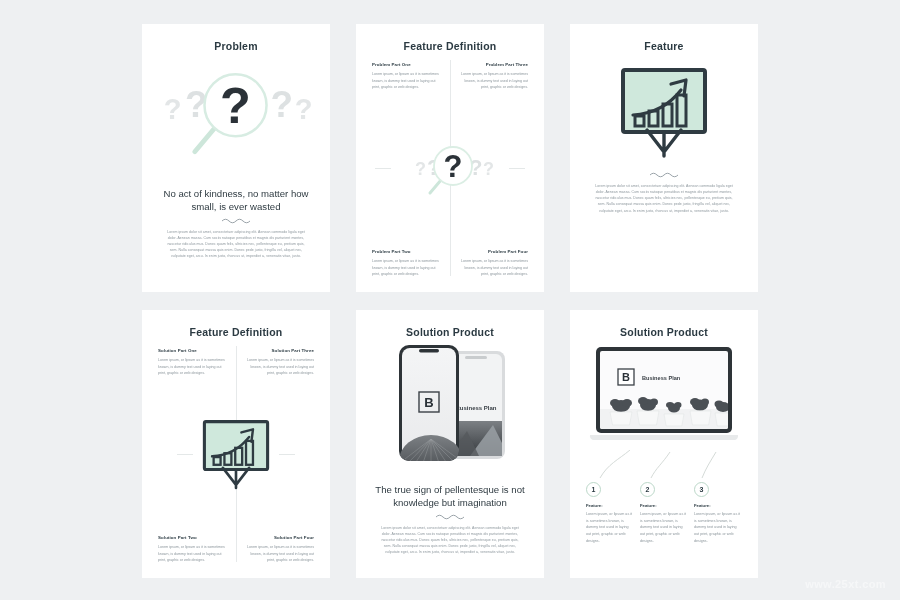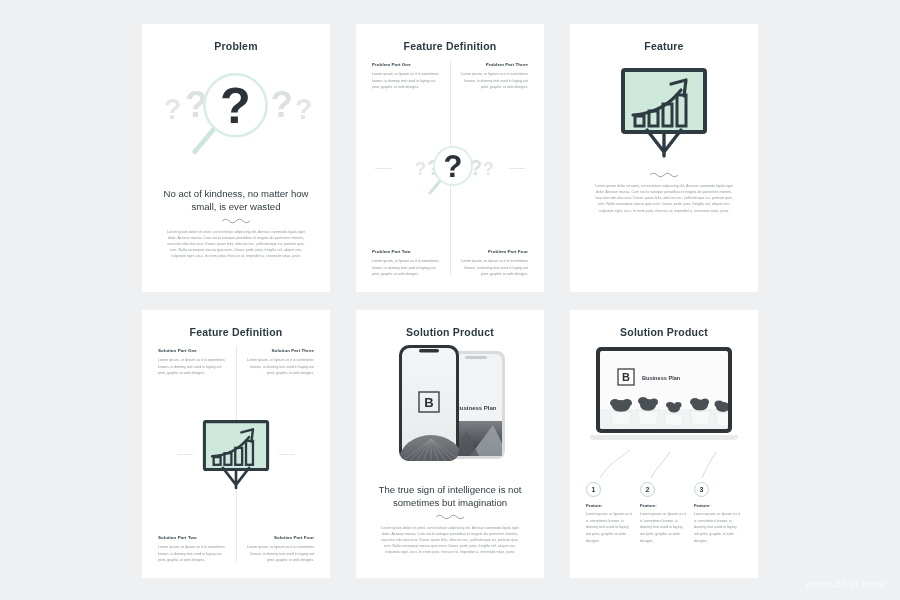--- a/index.html
+++ b/index.html
@@ -266,21 +266,21 @@
             <line x1="71" y1="119" x2="56" y2="96"></line>
               <line x1="77" y1="117" x2="56" y2="96"></line>
             <line x1="82" y1="115" x2="56" y2="96"></line>
           </g>
         </g>
         <rect x="44" y="6" width="20" height="3.4" rx="1.7" fill="#2e3438"></rect>
         <rect x="44" y="49" width="20" height="20" fill="none" stroke="#3b4147" stroke-width="1.4"></rect>
         <text x="54" y="64" text-anchor="middle" font-family="Liberation Sans, sans-serif" font-size="13" font-weight="bold" fill="#2b3238">B</text>
       </svg>
     </div>
-    <div class="headline">The true sign of intelligence is not sometimes but imagination</div>
+    <div class="headline">The true sign of pellentesque is not knowledge but imagination</div>
     <svg class="squiggle" width="30" height="7" viewBox="0 0 30 7">
       <path d="M1 4 q3.5 -3.5 7 0 q3.5 3.5 7 0 q3.5 -3.5 7 0 q3.5 3.5 7 0" fill="none" stroke="#9aa3a9" stroke-width="1"></path>
     </svg>
     <div class="body-text">Lorem ipsum dolor sit amet, consectetuer adipiscing elit. Aenean commodo ligula eget dolor. Aenean massa. Cum sociis natoque penatibus et magnis dis parturient montes, nascetur ridiculus mus. Donec quam felis, ultricies nec, pellentesque eu, pretium quis, sem. Nulla consequat massa quis enim. Donec pede justo, fringilla vel, aliquet nec, vulputate eget, arcu. In enim justo, rhoncus ut, imperdiet a, venenatis vitae, justo.</div>
   </div>
 
   <div class="card">
     <div class="card-title">Solution Product</div>
     <div class="art" style="flex:0 0 108px;">
       <svg width="160" height="106" viewBox="0 0 160 106">

